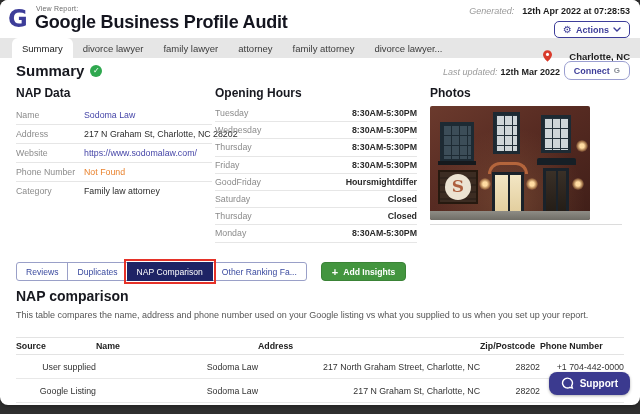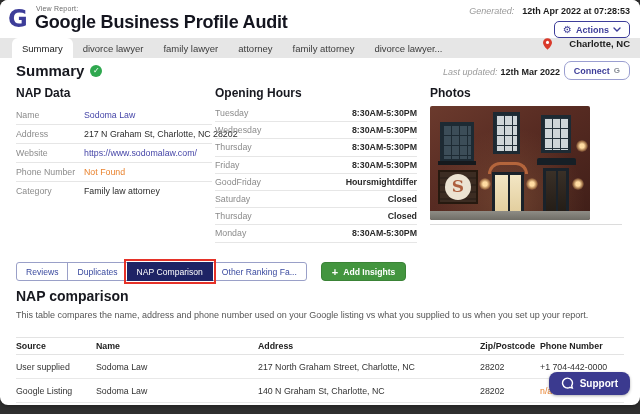--- a/index.html
+++ b/index.html
@@ -17,21 +17,21 @@
   .generated em { color:#9a9a9a; margin-right:8px; }
   .generated b { font-weight:700; color:#1c1c1c; }
   .actions-btn { position:absolute; right:10px; top:21px; height:17px; display:flex; align-items:center; gap:4px; background:#fff; border:1px solid #3d3d99; border-radius:5px; padding:0 8px; color:#3d3d99; font-size:9px; font-weight:700; cursor:pointer; font-family:inherit; }
   .gear { font-size:10px; line-height:10px; }
 
   
   .tabbar { position:absolute; left:0; top:38px; width:100%; height:20px; background:#e6e6e6; display:flex; align-items:stretch; }
   .tabs { display:flex; align-items:stretch; padding-left:12px; }
   .tab { display:flex; align-items:center; padding:0 10px; font-size:9.5px; color:#3c3c3c; cursor:pointer; }
   .tab.active { background:#fff; border-radius:6px 6px 0 0; font-weight:400; color:#222; }
-  .tab-location { position:absolute; right:10px; top:0; height:20px; display:flex; align-items:flex-start; gap:17px; font-size:9.5px; font-weight:700; color:#1d1d1d; }
+  .tab-location { position:absolute; right:10px; top:8px; height:20px; display:flex; align-items:center; gap:17px; font-size:9.5px; font-weight:700; color:#1d1d1d; }
 
   
   .summary-head { position:absolute; left:16px; top:62px; display:flex; align-items:center; gap:6px; }
   .summary-title { font-size:15px; font-weight:800; color:#17181f; }
   .check-badge { width:12px; height:12px; border-radius:50%; background:#2fa84f; color:#fff; font-size:8px; line-height:12px; text-align:center; font-weight:700; }
   .last-updated { position:absolute; right:80px; top:67px; font-size:9px; white-space:nowrap; }
   .last-updated em { color:#9a9a9a; font-style:italic; margin-right:3px; }
   .last-updated b { font-weight:700; color:#1c1c1c; }
   .connect-btn { position:absolute; right:10px; top:61px; height:19px; display:flex; align-items:center; gap:4px; background:#fff; border:1px solid #9a9ed0; border-radius:7px; padding:0 9px; color:#3d3d99; font-size:9px; font-weight:600; cursor:pointer; font-family:inherit; }
   .mini-g { font-size:8px; font-weight:800; color:#8a8f98; }
@@ -77,21 +77,21 @@
   .seg-btn.active { background:#1e2365; color:#fff; border-color:#1e2365; outline:2px solid #e53228; outline-offset:1px; position:relative; z-index:2; }
   .add-insights-btn { height:19px; margin-left:14px; background:#43953f; border:1px solid #3a8336; border-radius:4px; color:#fff; font-size:8.6px; font-weight:700; padding:0 10px; display:flex; align-items:center; gap:5px; cursor:pointer; font-family:inherit; }
   .plus { font-size:11px; font-weight:800; line-height:10px; }
 
   
   .napc-heading { position:absolute; left:16px; top:288px; font-size:14px; font-weight:800; color:#17181f; }
   .napc-desc { position:absolute; left:16px; top:310px; font-size:9px; color:#555; }
   .napc-table { position:absolute; left:16px; top:322px; width:608px; font-size:8.8px; }
   .trow { display:grid; grid-template-columns:80px 162px 222px 60px 84px; align-items:center; }
   .trow.head { height:18px; border-top:1px solid #e3e3e3; border-bottom:1px solid #e3e3e3; font-weight:700; color:#222;margin-top:15px; }
-  .trow.body { height:24px; border-bottom:1px solid #e8e8e8; color:#333; }
+  .trow.body { height:24px; border-bottom:1px solid #e8e8e8; color:#333;text-align:right; }
   .cell.warn { color:#e9832f; }
 
   
   .support-btn { position:absolute; right:10px; bottom:10px; height:23px; background:#3b3a8f; border:none; border-radius:8px; color:#fff; font-size:10px; font-weight:700; padding:0 12px; display:flex; align-items:center; gap:6px; cursor:pointer; font-family:inherit; box-shadow:0 1px 3px rgba(0,0,0,.3); }
 </style>
 </head>
 <body>
 
 <div class="screen">
   <div class="card">
@@ -259,21 +259,21 @@
       <div class="trow body">
         <span class="cell">User supplied</span>
         <span class="cell">Sodoma Law</span>
         <span class="cell">217 North Graham Street, Charlotte, NC</span>
         <span class="cell">28202</span>
         <span class="cell">+1 704-442-0000</span>
       </div>
       <div class="trow body">
         <span class="cell">Google Listing</span>
         <span class="cell">Sodoma Law</span>
-        <span class="cell">140 N Graham St, Charlotte, NC</span>
+        <span class="cell">217 N Graham St, Charlotte, NC</span>
         <span class="cell">28202</span>
         <span class="cell warn">n/a</span>
       </div>
     </div>
 
     <button class="support-btn">
       <svg width="13" height="13" viewBox="0 0 14 14">
           <path d="M7 1.2a5.3 5.3 0 1 0 2.6 9.9l2.6.7-.7-2.5A5.3 5.3 0 0 0 7 1.2z" fill="none" stroke="#fff" stroke-width="1.5"></path>
         </svg>
       <span>Support</span>

